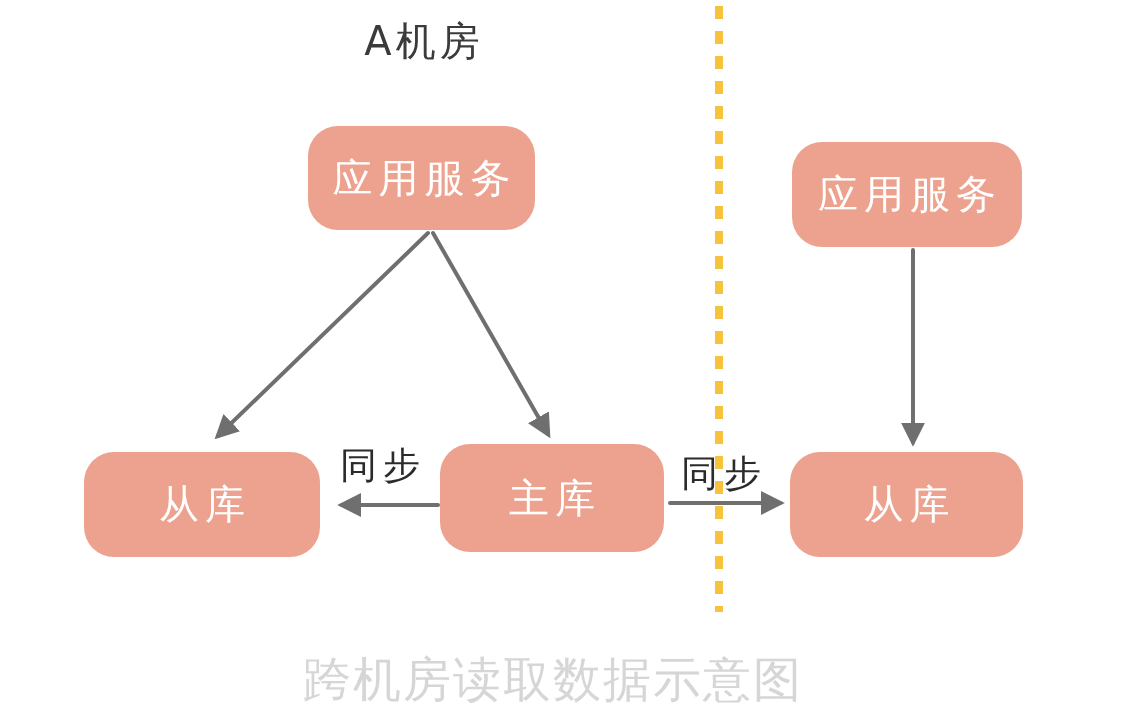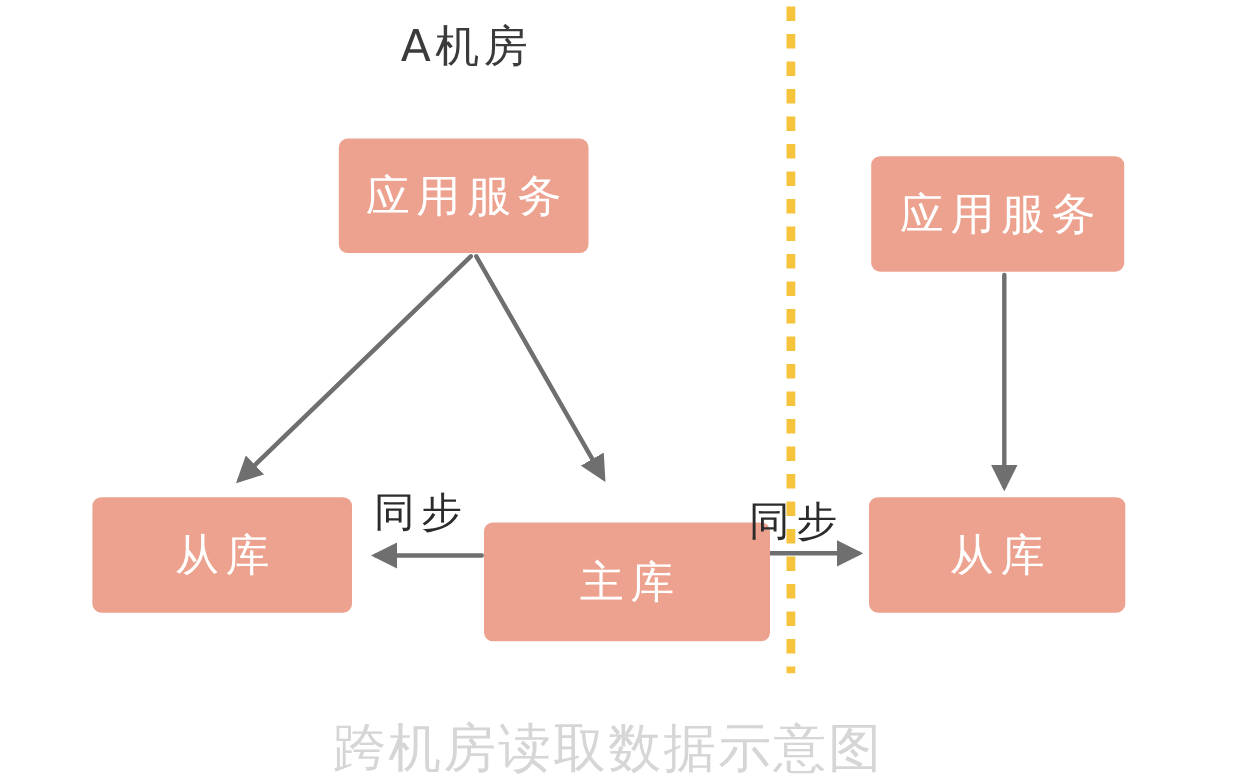--- a/index.html
+++ b/index.html
@@ -35,21 +35,21 @@
   .arrow-head-shape{fill:var(--arrow);}
   .divider-line{
     stroke:var(--divider);
     stroke-width:8;
     stroke-dasharray:13 12;
     fill:none;
   }
   .node{
     position:absolute;
     background:var(--node-fill);
-    border-radius:8px;
+    border-radius:30px;
     display:flex;align-items:center;justify-content:center;
     color:var(--node-text);
     font-size:40px;
     letter-spacing:6px;
     font-weight:500;
     text-indent:6px; 
   }
   .zone-title{
     position:absolute;
     transform:translateX(-50%);
@@ -100,21 +100,21 @@
   </svg>
 
   <div class="zone-title" style="left:424px;top:14px;">A机房</div>
 
   <div class="node" style="left:308px;top:126px;width:227px;height:104px;">应用服务</div>
 
   <div class="node" style="left:792px;top:142px;width:230px;height:105px;">应用服务</div>
 
   <div class="node" style="left:84px;top:452px;width:236px;height:105px;">从库</div>
 
-  <div class="node" style="left:440px;top:475px;width:260px;height:108px;">主库</div>
+  <div class="node" style="left:440px;top:444px;width:224px;height:108px;">主库</div>
 
   <div class="node" style="left:790px;top:452px;width:233px;height:105px;">从库</div>
 
   <div class="sync-label" style="left:383px;top:441px;">同步</div>
   <div class="sync-label" style="left:724px;top:449px;">同步</div>
 
   <div class="caption" style="left:553px;top:648px;">跨机房读取数据示意图</div>
 
 </div>
 

